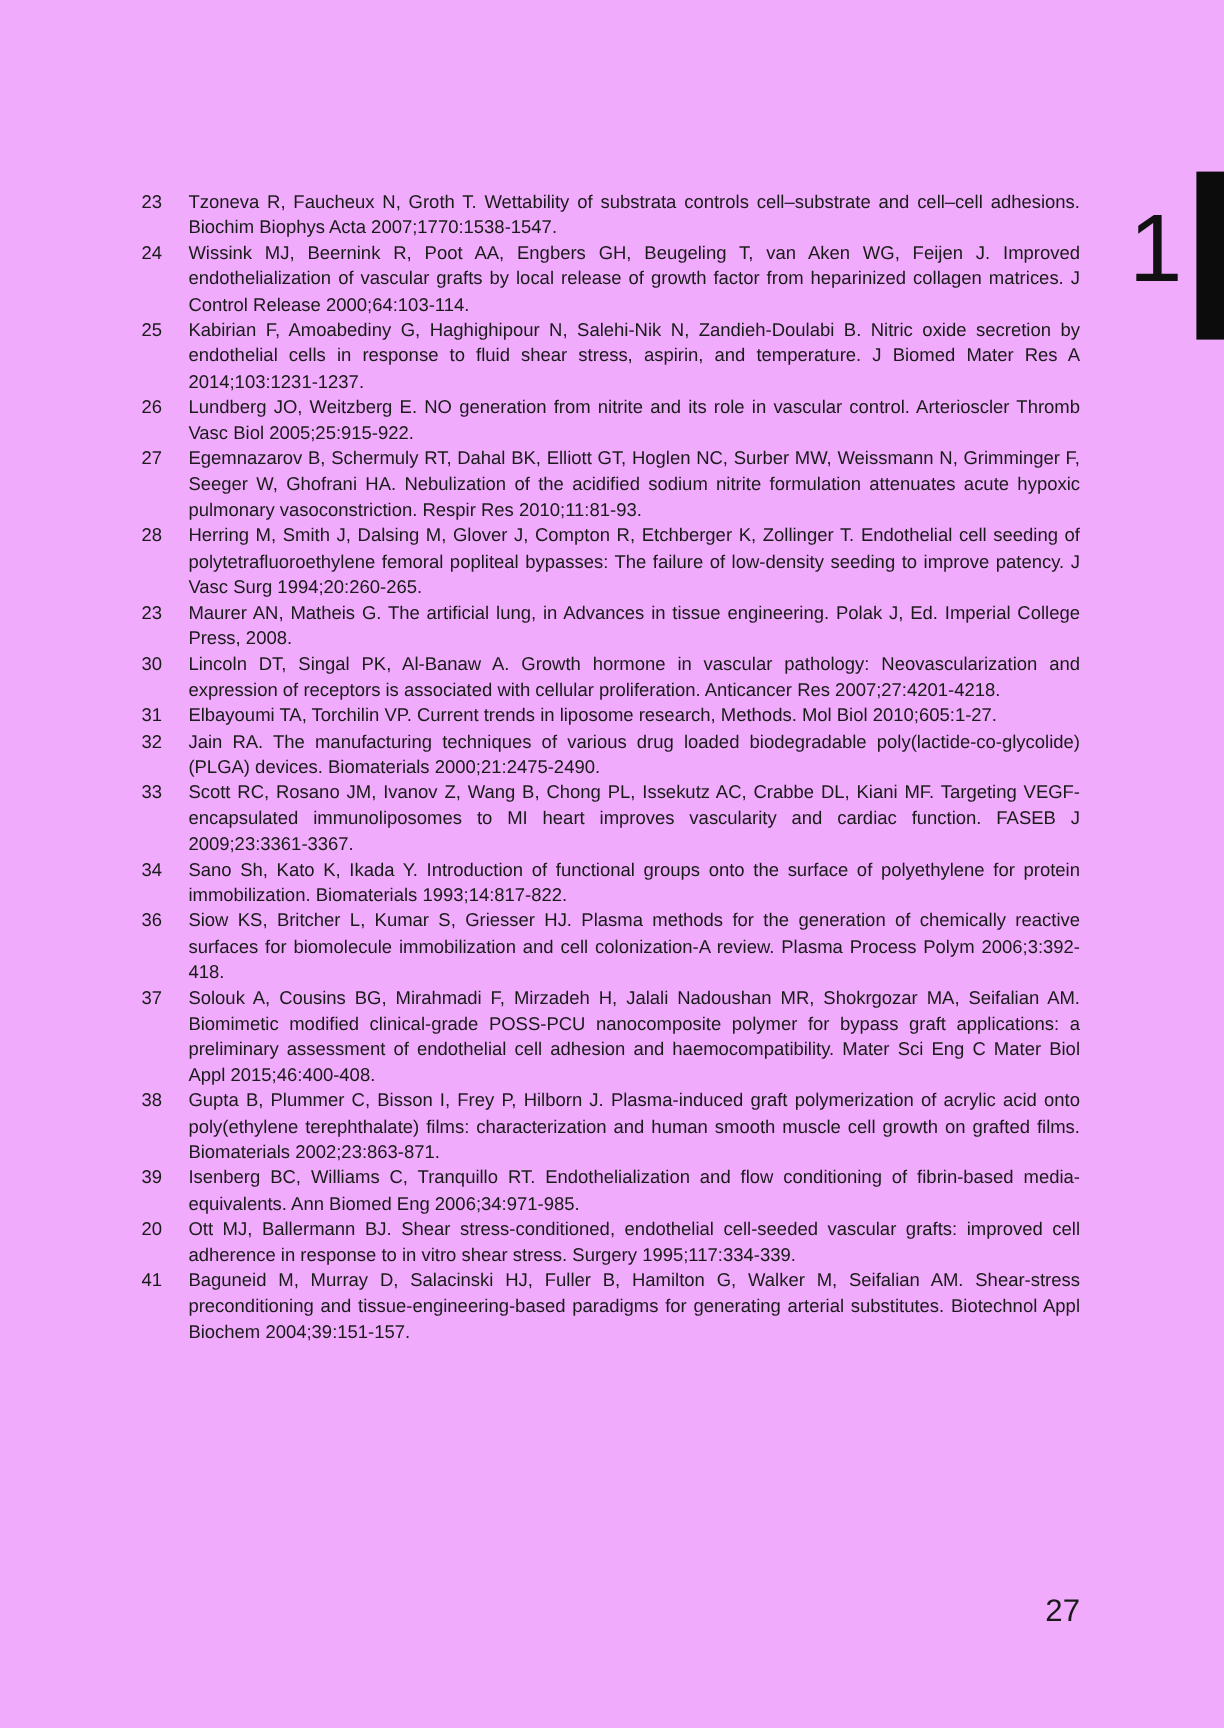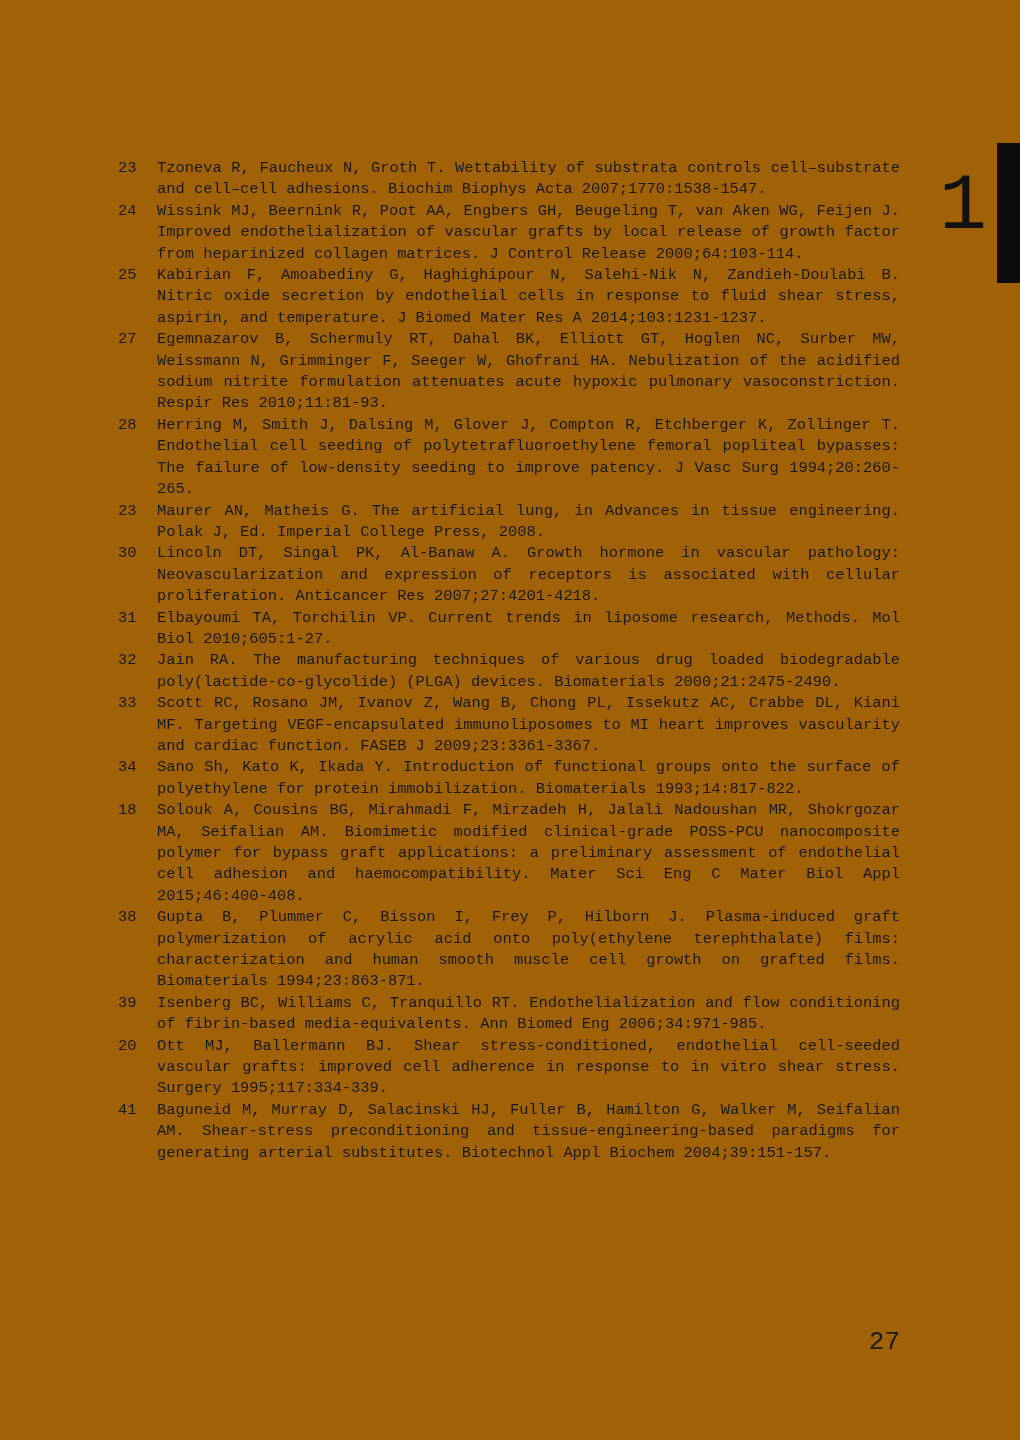--- a/index.html
+++ b/index.html
@@ -1,21 +1,21 @@
 <!DOCTYPE html>
 <html><head>
 <meta charset="utf-8">
 <style>
   html, body { margin: 0; padding: 0; background: #ffffff; }
   .page {
     position: relative;
     width: 1020px;
     height: 1440px;
-    background: #a16207;
-    font-family: Liberation Mono, monospace;
+    background: #f0abfc;
+    font-family: Liberation Sans, sans-serif;
     color: #1a1a1a;
     overflow: hidden;
   }
   .refs {
     position: absolute;
     left: 118px;
     top: 158px;
     width: 782px;
     font-size: 15.4px;
     line-height: 21.4px;
@@ -65,20 +65,24 @@
     </div>
     <div class="ref">
       <span class="ref-num">24</span>
       <span class="ref-text">Wissink MJ, Beernink R, Poot AA, Engbers GH, Beugeling T, van Aken WG, Feijen J. Improved endothelialization of vascular grafts by local release of growth factor from heparinized collagen matrices. J Control Release 2000;64:103-114.</span>
     </div>
     <div class="ref">
       <span class="ref-num">25</span>
       <span class="ref-text">Kabirian F, Amoabediny G, Haghighipour N, Salehi-Nik N, Zandieh-Doulabi B. Nitric oxide secretion by endothelial cells in response to fluid shear stress, aspirin, and temperature. J Biomed Mater Res A 2014;103:1231-1237.</span>
     </div>
     <div class="ref">
+      <span class="ref-num">26</span>
+      <span class="ref-text">Lundberg JO, Weitzberg E. NO generation from nitrite and its role in vascular control. Arterioscler Thromb Vasc Biol 2005;25:915-922.</span>
+    </div>
+    <div class="ref">
       <span class="ref-num">27</span>
       <span class="ref-text">Egemnazarov B, Schermuly RT, Dahal BK, Elliott GT, Hoglen NC, Surber MW, Weissmann N, Grimminger F, Seeger W, Ghofrani HA. Nebulization of the acidified sodium nitrite formulation attenuates acute hypoxic pulmonary vasoconstriction. Respir Res 2010;11:81-93.</span>
     </div>
     <div class="ref">
       <span class="ref-num">28</span>
       <span class="ref-text">Herring M, Smith J, Dalsing M, Glover J, Compton R, Etchberger K, Zollinger T. Endothelial cell seeding of polytetrafluoroethylene femoral popliteal bypasses: The failure of low-density seeding to improve patency. J Vasc Surg 1994;20:260-265.</span>
     </div>
     <div class="ref">
       <span class="ref-num">23</span>
       <span class="ref-text">Maurer AN, Matheis G. The artificial lung, in Advances in tissue engineering. Polak J, Ed. Imperial College Press, 2008.</span>
@@ -97,26 +101,30 @@
     </div>
     <div class="ref">
       <span class="ref-num">33</span>
       <span class="ref-text">Scott RC, Rosano JM, Ivanov Z, Wang B, Chong PL, Issekutz AC, Crabbe DL, Kiani MF. Targeting VEGF-encapsulated immunoliposomes to MI heart improves vascularity and cardiac function. FASEB J 2009;23:3361-3367.</span>
     </div>
     <div class="ref">
       <span class="ref-num">34</span>
       <span class="ref-text">Sano Sh, Kato K, Ikada Y. Introduction of functional groups onto the surface of polyethylene for protein immobilization. Biomaterials 1993;14:817-822.</span>
     </div>
     <div class="ref">
-      <span class="ref-num">18</span>
+      <span class="ref-num">36</span>
+      <span class="ref-text">Siow KS, Britcher L, Kumar S, Griesser HJ. Plasma methods for the generation of chemically reactive surfaces for biomolecule immobilization and cell colonization-A review. Plasma Process Polym 2006;3:392-418.</span>
+    </div>
+    <div class="ref">
+      <span class="ref-num">37</span>
       <span class="ref-text">Solouk A, Cousins BG, Mirahmadi F, Mirzadeh H, Jalali Nadoushan MR, Shokrgozar MA, Seifalian AM. Biomimetic modified clinical-grade POSS-PCU nanocomposite polymer for bypass graft applications: a preliminary assessment of endothelial cell adhesion and haemocompatibility. Mater Sci Eng C Mater Biol Appl 2015;46:400-408.</span>
     </div>
     <div class="ref">
       <span class="ref-num">38</span>
-      <span class="ref-text">Gupta B, Plummer C, Bisson I, Frey P, Hilborn J. Plasma-induced graft polymerization of acrylic acid onto poly(ethylene terephthalate) films: characterization and human smooth muscle cell growth on grafted films. Biomaterials 1994;23:863-871.</span>
+      <span class="ref-text">Gupta B, Plummer C, Bisson I, Frey P, Hilborn J. Plasma-induced graft polymerization of acrylic acid onto poly(ethylene terephthalate) films: characterization and human smooth muscle cell growth on grafted films. Biomaterials 2002;23:863-871.</span>
     </div>
     <div class="ref">
       <span class="ref-num">39</span>
       <span class="ref-text">Isenberg BC, Williams C, Tranquillo RT. Endothelialization and flow conditioning of fibrin-based media-equivalents. Ann Biomed Eng 2006;34:971-985.</span>
     </div>
     <div class="ref">
       <span class="ref-num">20</span>
       <span class="ref-text">Ott MJ, Ballermann BJ. Shear stress-conditioned, endothelial cell-seeded vascular grafts: improved cell adherence in response to in vitro shear stress. Surgery 1995;117:334-339.</span>
     </div>
     <div class="ref">

